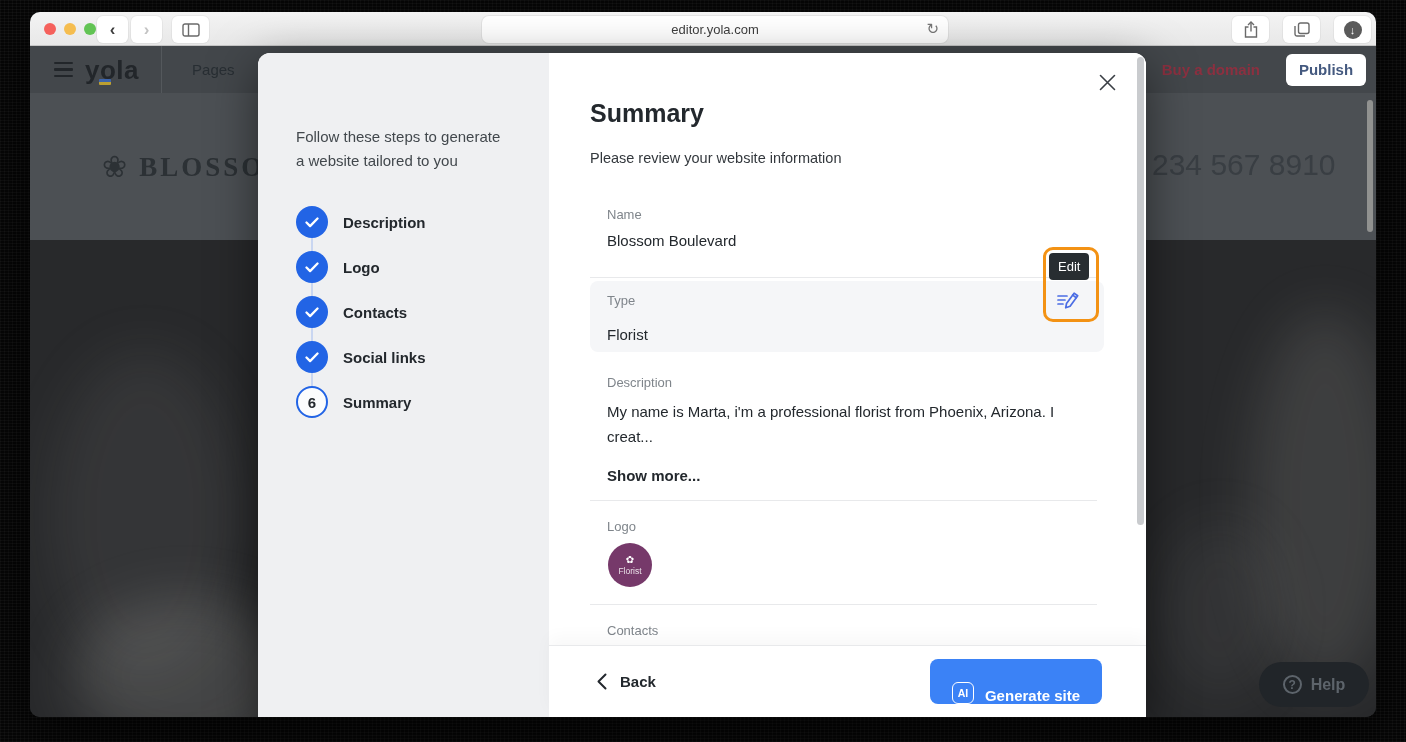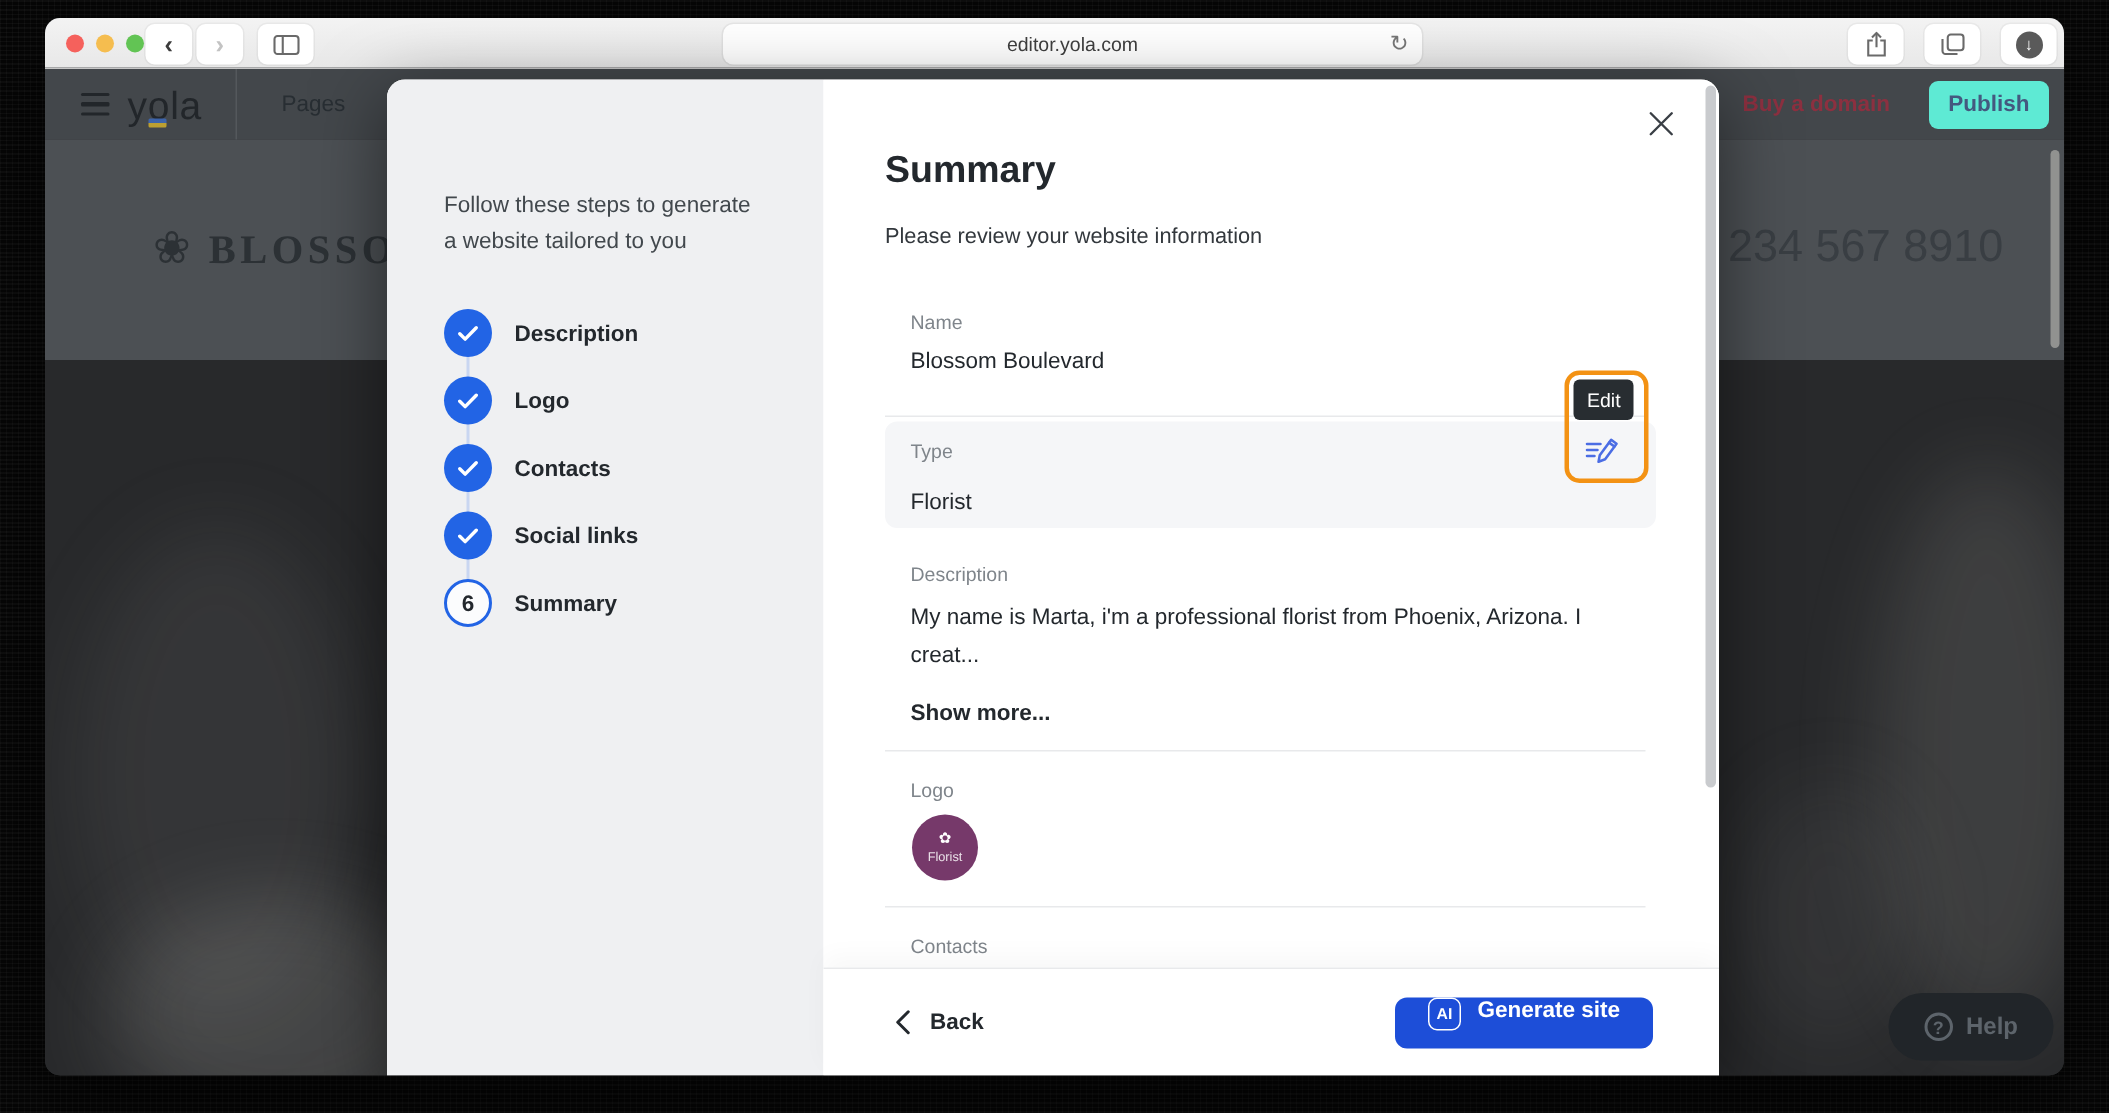--- a/index.html
+++ b/index.html
@@ -37,29 +37,29 @@
   .reload { position:absolute; right:9px; top:4px; font-size:15px; color:#777; }
   .btn-share { left:1202px; width:37px; } .btn-tabs { left:1253px; width:37px; } .btn-dl { left:1304px; width:37px; }
   .dl-circle { width:18px; height:18px; border-radius:50%; background:#5a5a5a; color:#fff;
     display:flex; align-items:center; justify-content:center; font-size:11px; font-weight:700; }
 
   
   .app-header { position:absolute; top:34px; left:0; right:0; height:47px; background:#43474b;
     display:flex; align-items:center; }
   .hamburger { margin-left:24px; width:19px; display:flex; flex-direction:column; gap:4px; }
   .hamburger i { display:block; height:2.5px; background:#22262a; border-radius:1px; }
-  .logo { margin-left:12px; position:relative; font-size:26px; font-weight:400; color:#22262a;
+  .logo { margin-left:12px; position:relative; font-size:26px; font-weight:700; color:#22262a;
     letter-spacing:.5px; line-height:1; }
   .logo .flag { position:absolute; left:14px; bottom:-2px; width:12px; height:6px;
     background:linear-gradient(#3c67b5 50%, #c9a92e 50%); border-radius:1px; opacity:.9; }
   .hdr-divider { width:1px; height:47px; background:#54585c; margin-left:22px; }
   .menu-item { font-size:15px; color:#282e33; font-weight:400; margin-left:30px; }
   .hdr-right { margin-left:auto; display:flex; align-items:center; gap:26px; padding-right:10px; }
   .buy-domain { font-size:15px; font-weight:700; color:#8c3040; }
-  .publish-btn { width:80px; height:32px; border-radius:6px; background:#5eead4; color:#44597f;
+  .publish-btn { width:80px; height:32px; border-radius:6px; background:#ffffff; color:#44597f;
     font-size:15px; font-weight:700; display:flex; align-items:center; justify-content:center; }
 
   
   .site-header { position:absolute; top:81px; left:0; right:0; height:147px; background:#4c5054; }
   .brand { position:absolute; left:72px; top:50%; transform:translateY(-50%);
     display:flex; align-items:center; gap:12px; color:#2c3135; }
   .brand-flower { font-size:30px; line-height:1; }
   .brand-name { font-family:"Liberation Serif", serif; font-weight:700; font-size:27px; letter-spacing:3px; }
   .phone { position:absolute; left:1122px; top:55px; font-size:30px; color:#393e43; }
   .hero { position:absolute; top:228px; bottom:0; left:0; right:0; background:#28292b; overflow:hidden; }
@@ -105,22 +105,22 @@
   .desc-text { width:470px; line-height:25px; }
   .show-more { position:absolute; left:58px; top:414px; font-size:15px; font-weight:700; color:#23282d; }
   .logo-badge { position:absolute; left:59px; top:490px; width:44px; height:44px; border-radius:50%;
     background:#76396a; display:flex; flex-direction:column; align-items:center; justify-content:center; }
   .logo-badge .fl { color:#fff; font-size:10px; line-height:10px; }
   .logo-badge .tx { color:rgba(255,255,255,.85); font-size:8.5px; margin-top:1px; }
   .m-footer { position:absolute; left:0; right:0; bottom:0; height:72px; background:#fff;
     border-top:1px solid #e8e9eb; box-shadow:0 -8px 16px rgba(35,40,45,.03);
     display:flex; align-items:center; justify-content:space-between; padding:0 44px 0 48px; }
   .back-btn { display:flex; align-items:flex-end; gap:13px; font-size:15px; font-weight:700; color:#23282d; }
-  .gen-btn { height:34px; border-radius:8px; background:#1d4ed8; color:#fff; display:flex;
-    align-items:flex-start; gap:11px; padding:0 22px; font-size:15px; font-weight:700; }
+  .gen-btn { height:45px; border-radius:8px; background:#3b82f6; color:#fff; display:flex;
+    align-items:flex-end; gap:11px; padding:0 22px; font-size:15px; font-weight:700; }
   .ai-badge { width:22px; height:22px; border:1.5px solid #fff; border-radius:6px;
     display:flex; align-items:center; justify-content:center; font-size:10.5px; font-weight:700; }
   .close-x { position:absolute; right:26px; top:16px; width:26px; height:26px;
     display:flex; align-items:center; justify-content:center; }
   .modal-scrollbar { position:absolute; right:2px; top:4px; width:7px; height:468px;
     background:#c9cbce; border-radius:4px; }
   .edit-icon { position:absolute; left:507px; top:235px; }
   .edit-tooltip { position:absolute; left:500px; top:200px; height:27px; padding:0 9px;
     background:#282d31; border-radius:4px; color:#fff; font-size:13px;
     display:flex; align-items:center; justify-content:center; }

